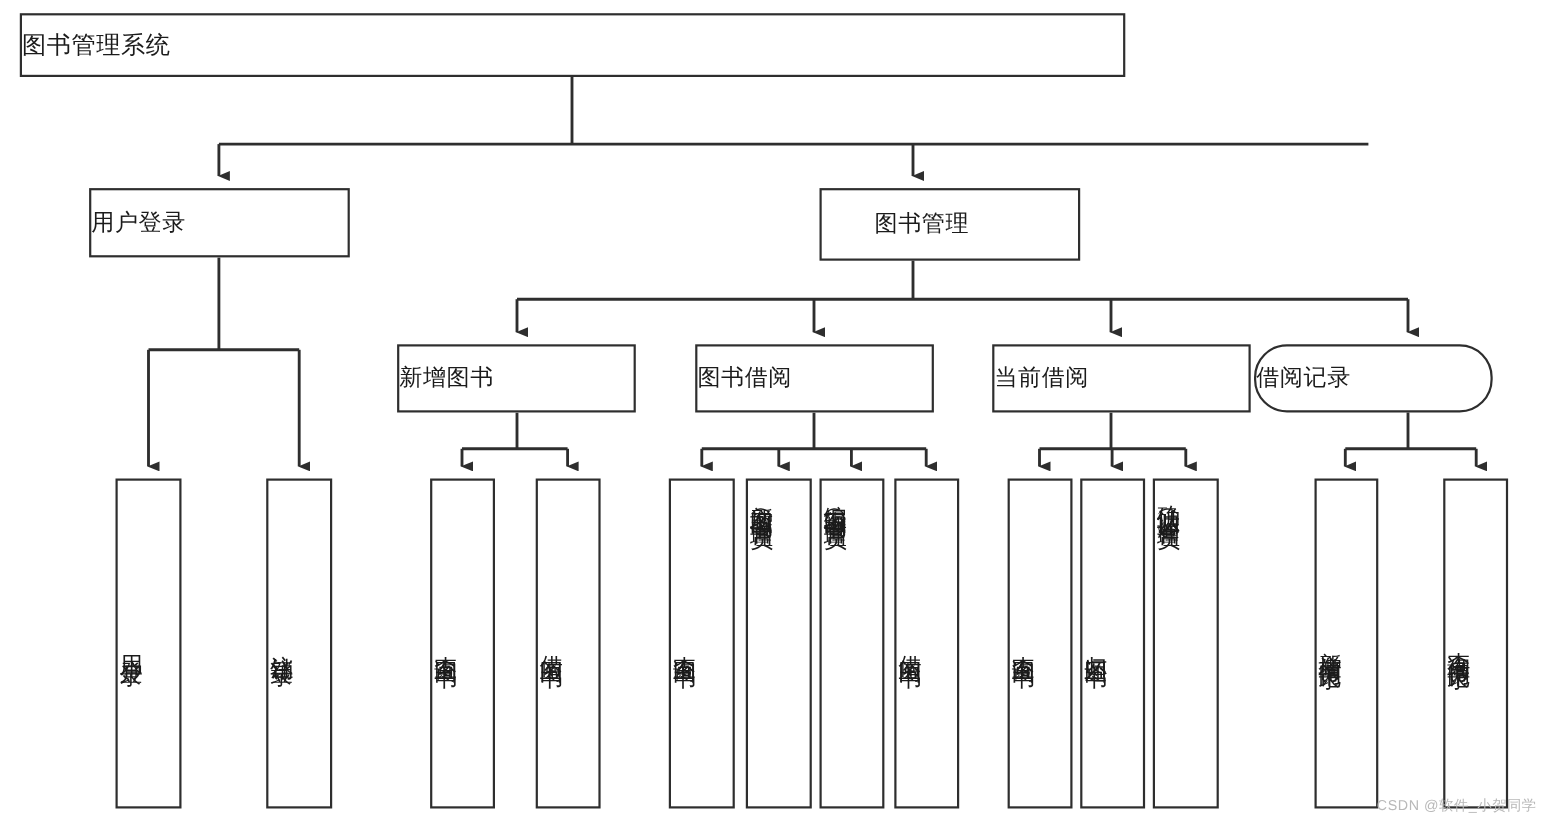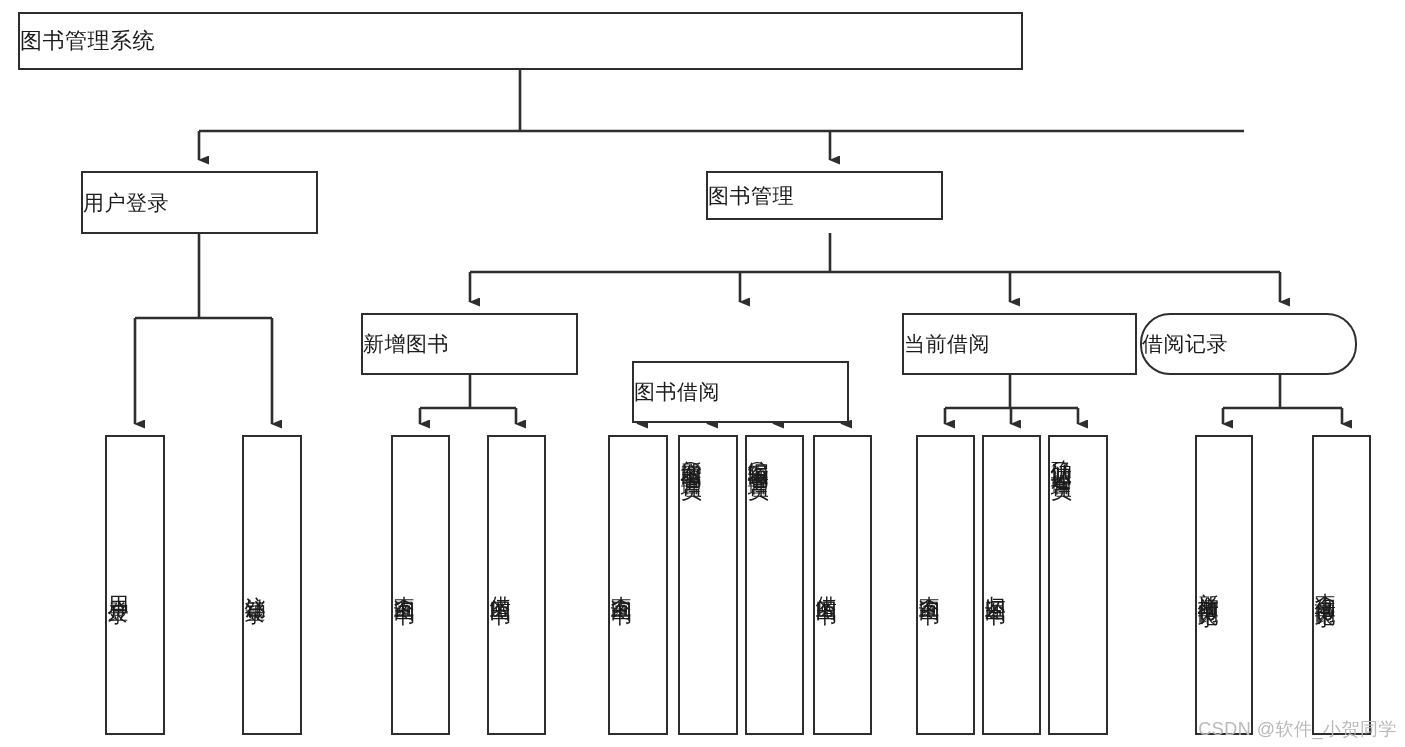--- a/index.html
+++ b/index.html
@@ -65,21 +65,21 @@
   }
   
   .node.vertical.centered {
     align-items: center;
     padding-top: 0;
   }
   #watermark {
     position: absolute;
     right: 8px;
     bottom: 6px;
-    font-size: 18px;
+    font-size: 13px;
     color: #b9b9b9;
     letter-spacing: 0.5px;
     z-index: 5;
     white-space: nowrap;
   }
 </style>
 </head>
 <body>
 
 <div id="diagram-root">
@@ -138,29 +138,29 @@
   </svg>
 
   <div class="node root horizontal" style="left:18px; top:12px; width:1005px; height:58px;">
     <span class="node-label">图书管理系统</span>
   </div>
 
   <div class="node horizontal" style="left:81px; top:171px; width:237px; height:63px;">
     <span class="node-label">用户登录</span>
   </div>
 
-  <div class="node horizontal" style="left:706px; top:171px; width:237px; height:49px;">
+  <div class="node horizontal" style="left:745px; top:171px; width:237px; height:66px;padding-left:48px;">
     <span class="node-label">图书管理</span>
   </div>
 
   <div class="node horizontal" style="left:361px; top:313px; width:217px; height:62px;">
     <span class="node-label">新增图书</span>
   </div>
 
-  <div class="node horizontal" style="left:632px; top:313px; width:217px; height:62px;margin-top:48px;">
+  <div class="node horizontal" style="left:632px; top:313px; width:217px; height:62px;">
     <span class="node-label">图书借阅</span>
   </div>
 
   <div class="node horizontal" style="left:902px; top:313px; width:235px; height:62px;">
     <span class="node-label">当前借阅</span>
   </div>
 
   <div class="node horizontal" style="left:1140px; top:313px; width:217px; height:62px;border-radius:30px;">
     <span class="node-label">借阅记录</span>
   </div>

